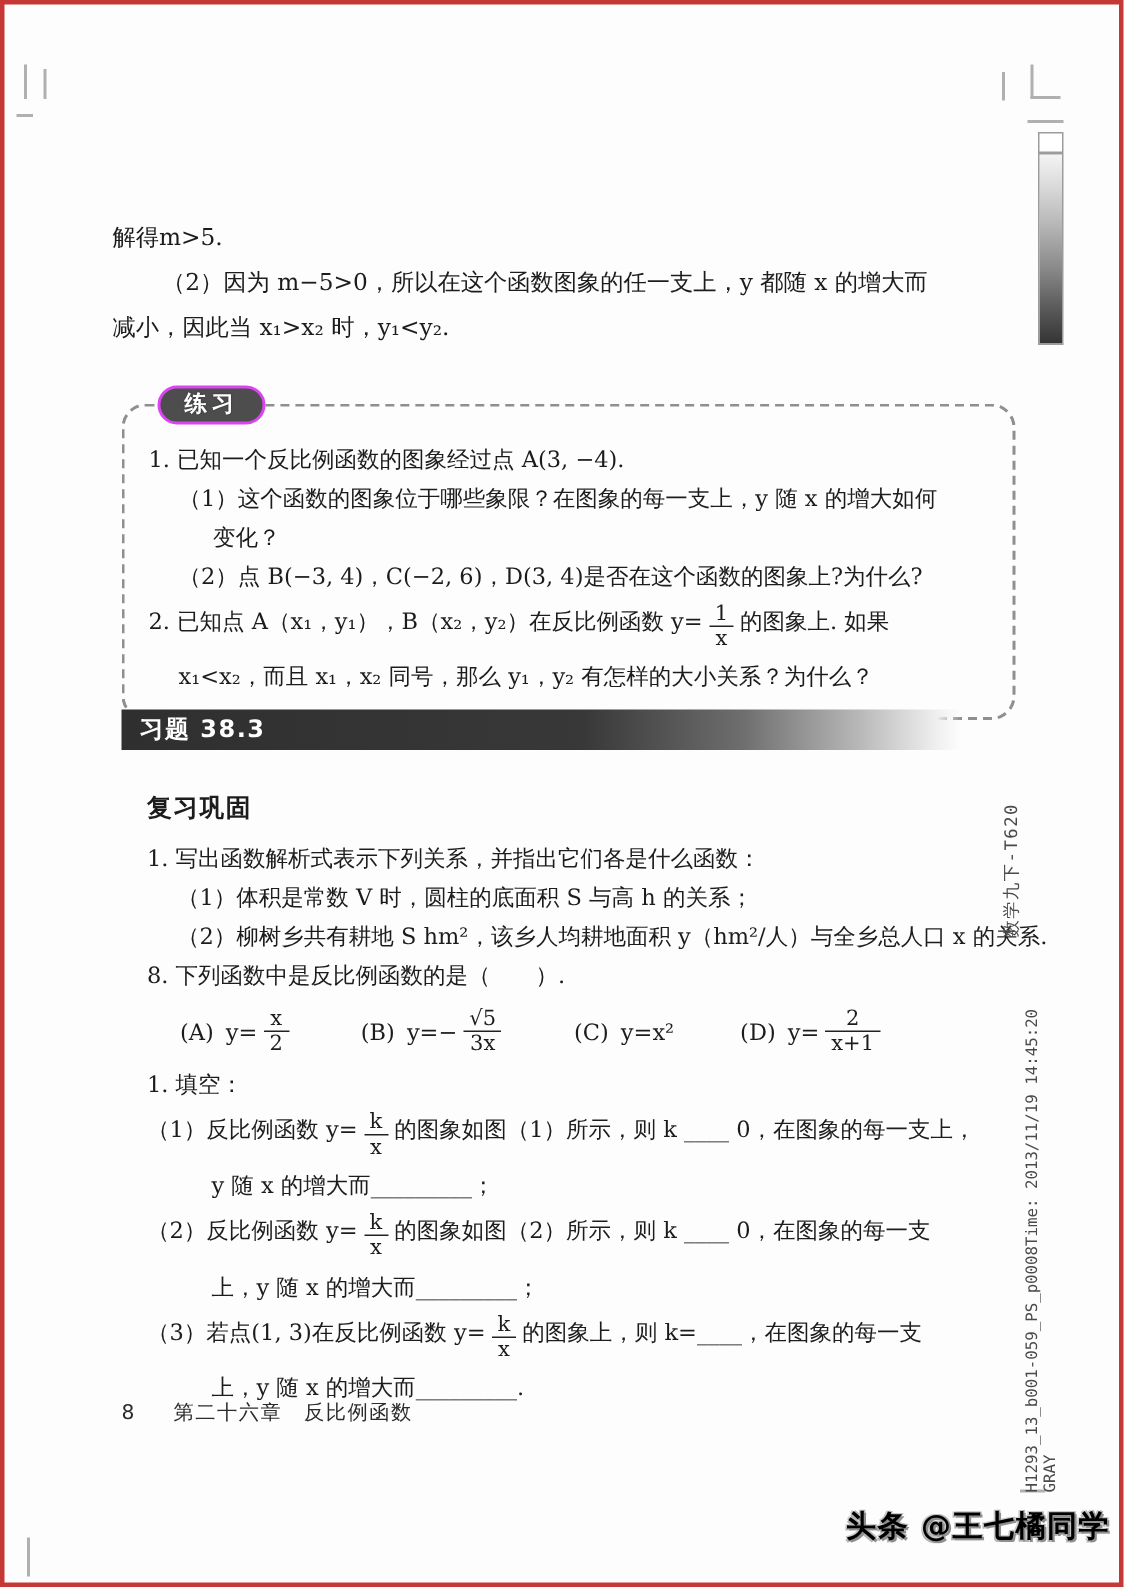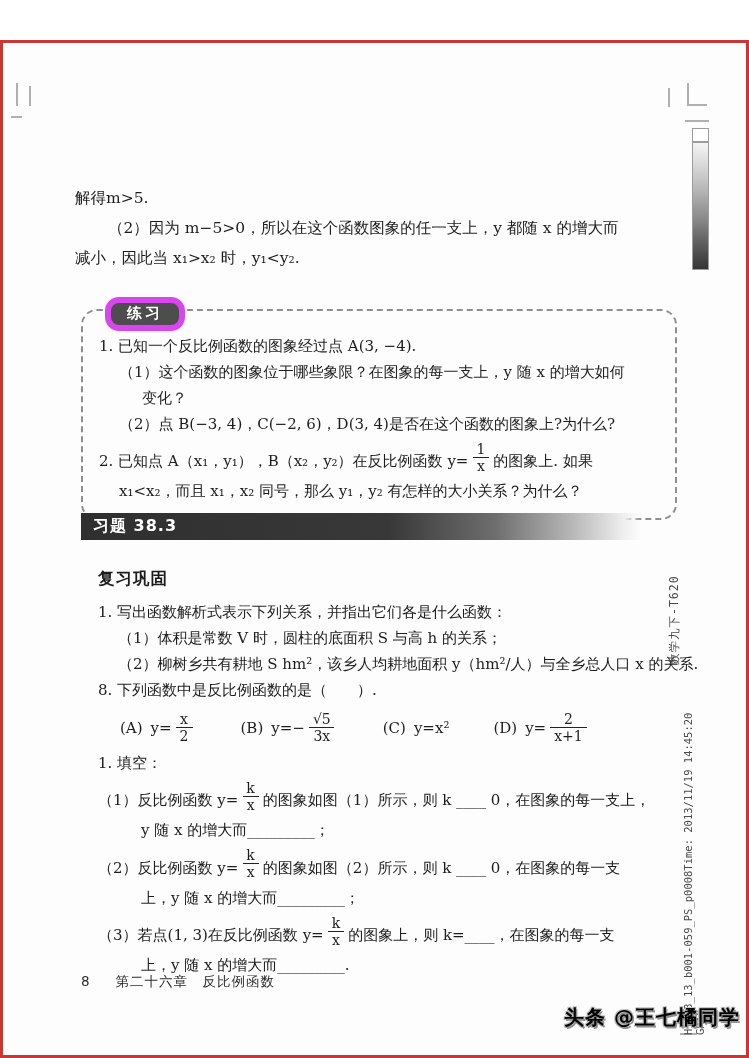--- a/index.html
+++ b/index.html
@@ -4,21 +4,20 @@
 <style>
   html,body{margin:0;padding:0;}
   body{
     width:749px;height:1058px;position:relative;
     font-family:"DejaVu Serif","Liberation Serif",serif;
     background:#ffffff;color:#1c1c1c;overflow:hidden;
   }
   .page-frame{
     position:absolute;inset:0;border:3px solid #c63836;box-sizing:border-box;
     background:#fdfdfd;
-    margin-top:40px;
   }
   
   .mark{position:absolute;background:#b0b0b0;}
   .graybar{
     position:absolute;left:689px;top:99px;width:17px;height:128px;
     background:linear-gradient(to bottom,#f4f4f4 0%,#d8d8d8 18%,#b5b5b5 38%,#8a8a8a 60%,#5d5d5d 80%,#343434 100%);
     border:1px solid #9c9c9c;box-sizing:border-box;
   }
   .graybar-top{
     position:absolute;left:689px;top:85px;width:17px;height:14px;
@@ -31,30 +30,30 @@
   .solution-row .formula{flex:1;text-align:left;}
   .indent2ch{padding-left:33px;}
   
   .practice-box{
     position:absolute;left:78px;top:266px;width:596px;box-sizing:border-box;
     border:2px dashed #8f8f8f;border-radius:16px;
     padding:22px 14px 14px 16px;
   }
   .practice-pill{
     position:absolute;left:22px;top:-14px;
-    background:#4d4d4d;color:#fff;border:6px solid #d946ef;
+    background:#4d4d4d;color:#fff;border:2px solid #d946ef;
     border-radius:14px;padding:1px 16px 2px 16px;
     font-weight:bold;font-size:15px;letter-spacing:3px;
     font-family:"DejaVu Sans","Liberation Sans",sans-serif;
     text-shadow:0 0 1px #222;
   }
   .p-line{font-size:15px;line-height:26px;white-space:nowrap;}
   .ind1{margin-left:20px;}
   .ind2{margin-left:43px;}
-  .frac-row{display:flex;align-items:flex-end;margin:4px 0;}
+  .frac-row{display:flex;align-items:flex-start;margin:4px 0;}
   
   .frac{
     display:inline-flex;flex-direction:column;align-items:center;
     vertical-align:middle;margin:0 4px;line-height:1.15;font-size:14px;
   }
   .frac .num{padding:0 4px;}
   .frac .den{border-top:1.3px solid #222;padding:0 4px;}
   
   .banner{
     position:absolute;left:78px;top:470px;width:560px;height:27px;

